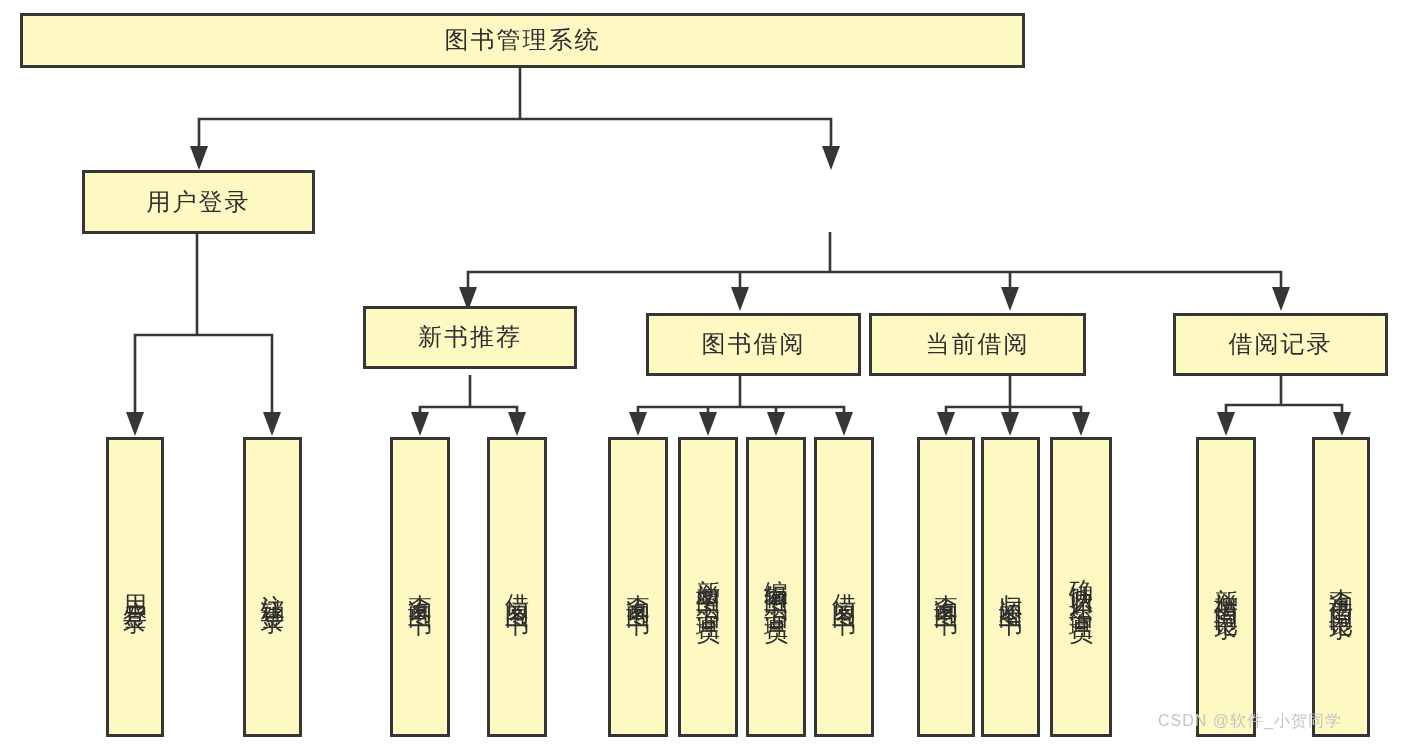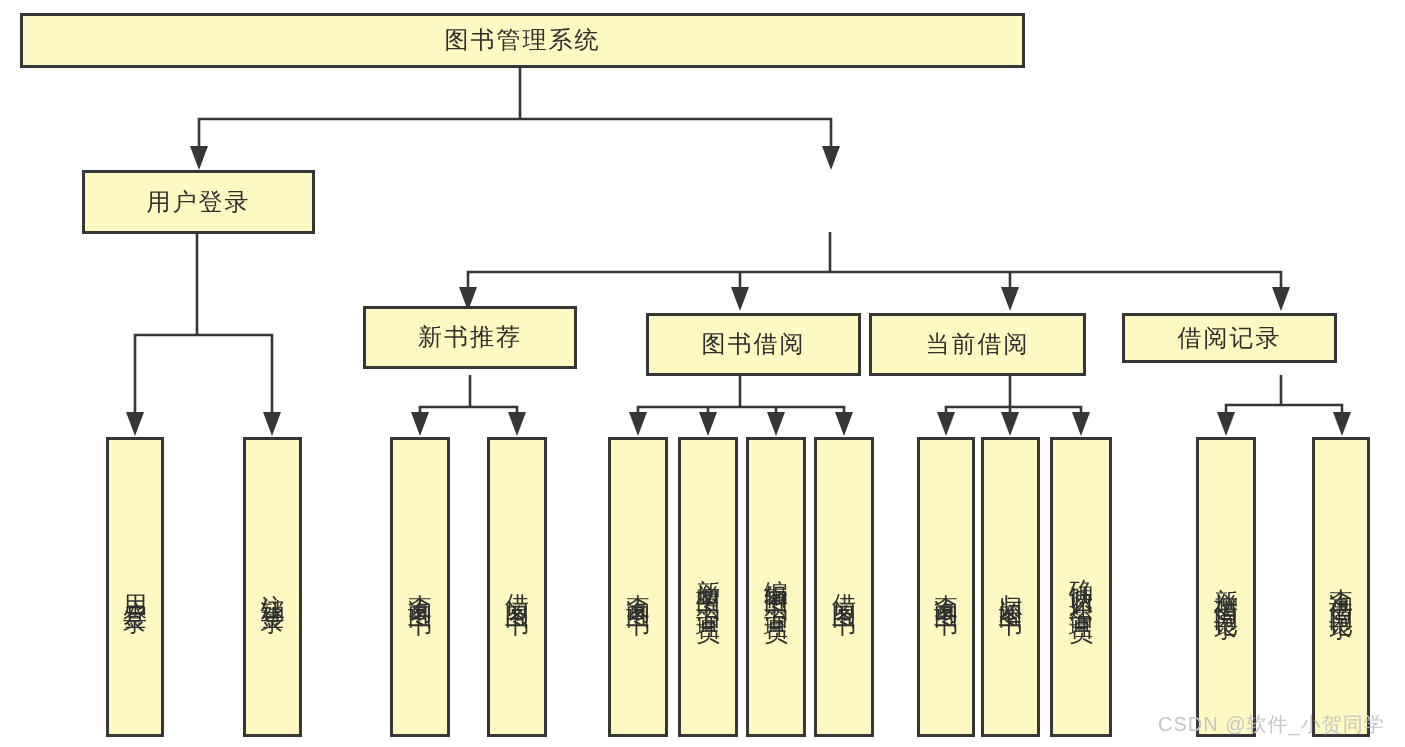--- a/index.html
+++ b/index.html
@@ -31,21 +31,21 @@
     text-orientation: mixed;
     letter-spacing: 6px;
     font-size: 24px;
     line-height: 1.25;
     white-space: nowrap;
   }
   .watermark {
     position: absolute;
     left: 1158px;
     top: 711px;
-    font-size: 20px;
+    font-size: 16px;
     color: #c5c5c5;
     letter-spacing: 1px;
     white-space: nowrap;
     z-index: 5;
   }
   .wire { stroke: #363636; stroke-width: 2.6; fill: none; }
   .arrow { fill: #363636; stroke: none; }
 </style>
 </head>
 <body>
@@ -98,21 +98,21 @@
 
   <div class="node" style="left:363px; top:306px; width:214px; height:63px;">
     <span>新书推荐</span>
   </div>
   <div class="node" style="left:646px; top:313px; width:215px; height:63px;">
     <span>图书借阅</span>
   </div>
   <div class="node" style="left:849px; top:313px; width:217px; height:63px;margin-left:20px;">
     <span>当前借阅</span>
   </div>
-  <div class="node" style="left:1122px; top:313px; width:215px; height:50px;">
+  <div class="node" style="left:1173px; top:313px; width:215px; height:63px;">
     <span>借阅记录</span>
   </div>
 
   <div class="node vert" style="left:106px; top:437px; width:58px; height:300px;">
     <span class="vtext">用户登录</span>
   </div>
   <div class="node vert" style="left:243px; top:437px; width:59px; height:300px;">
     <span class="vtext">注销登录</span>
   </div>
 

